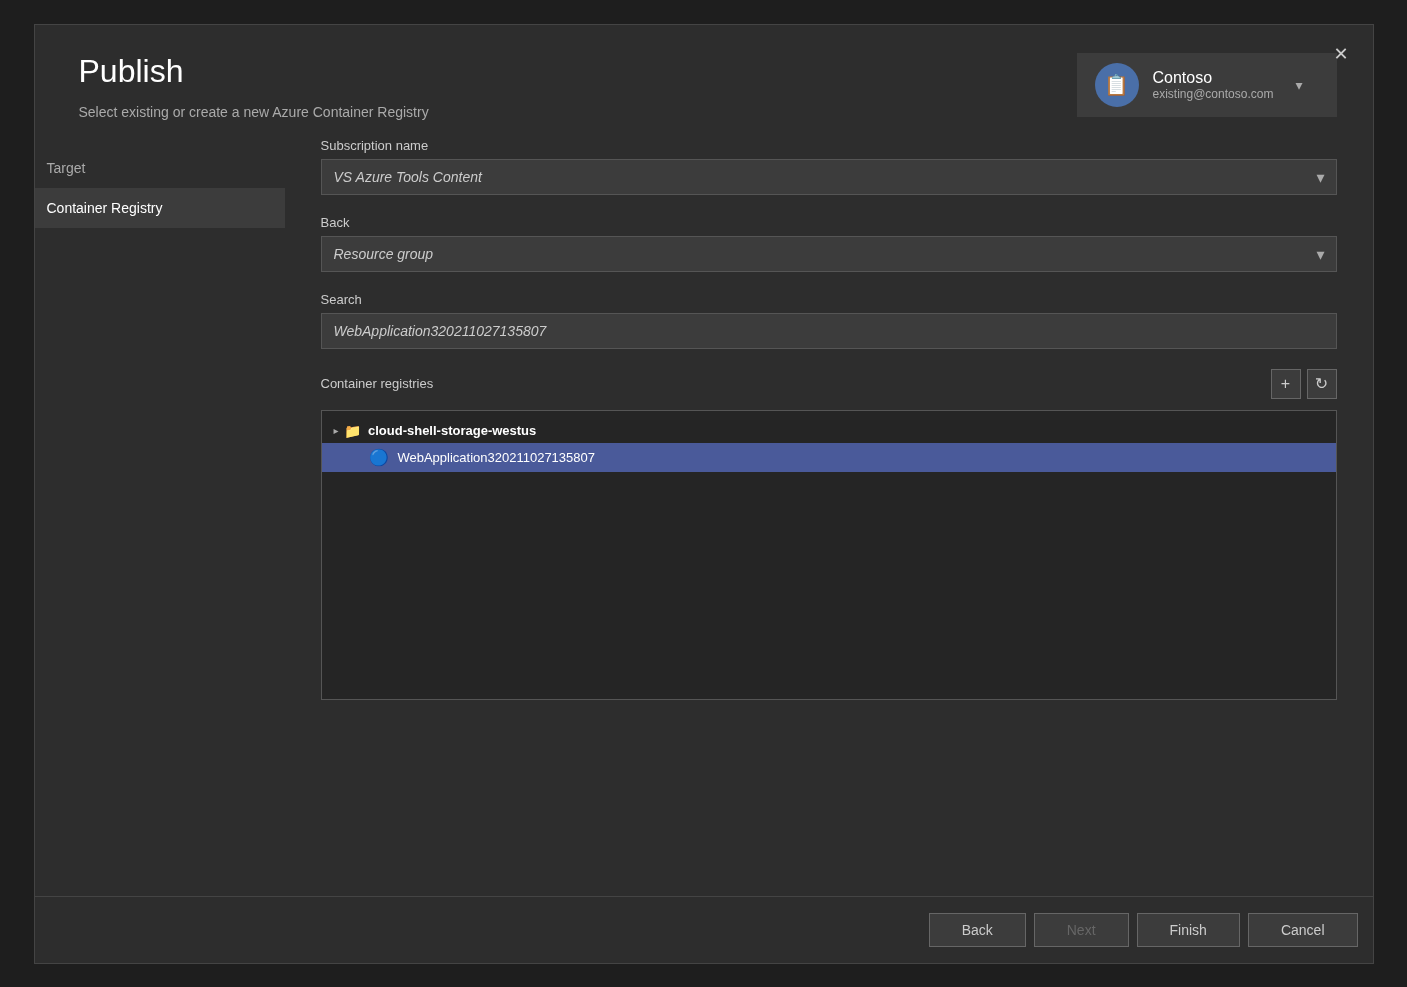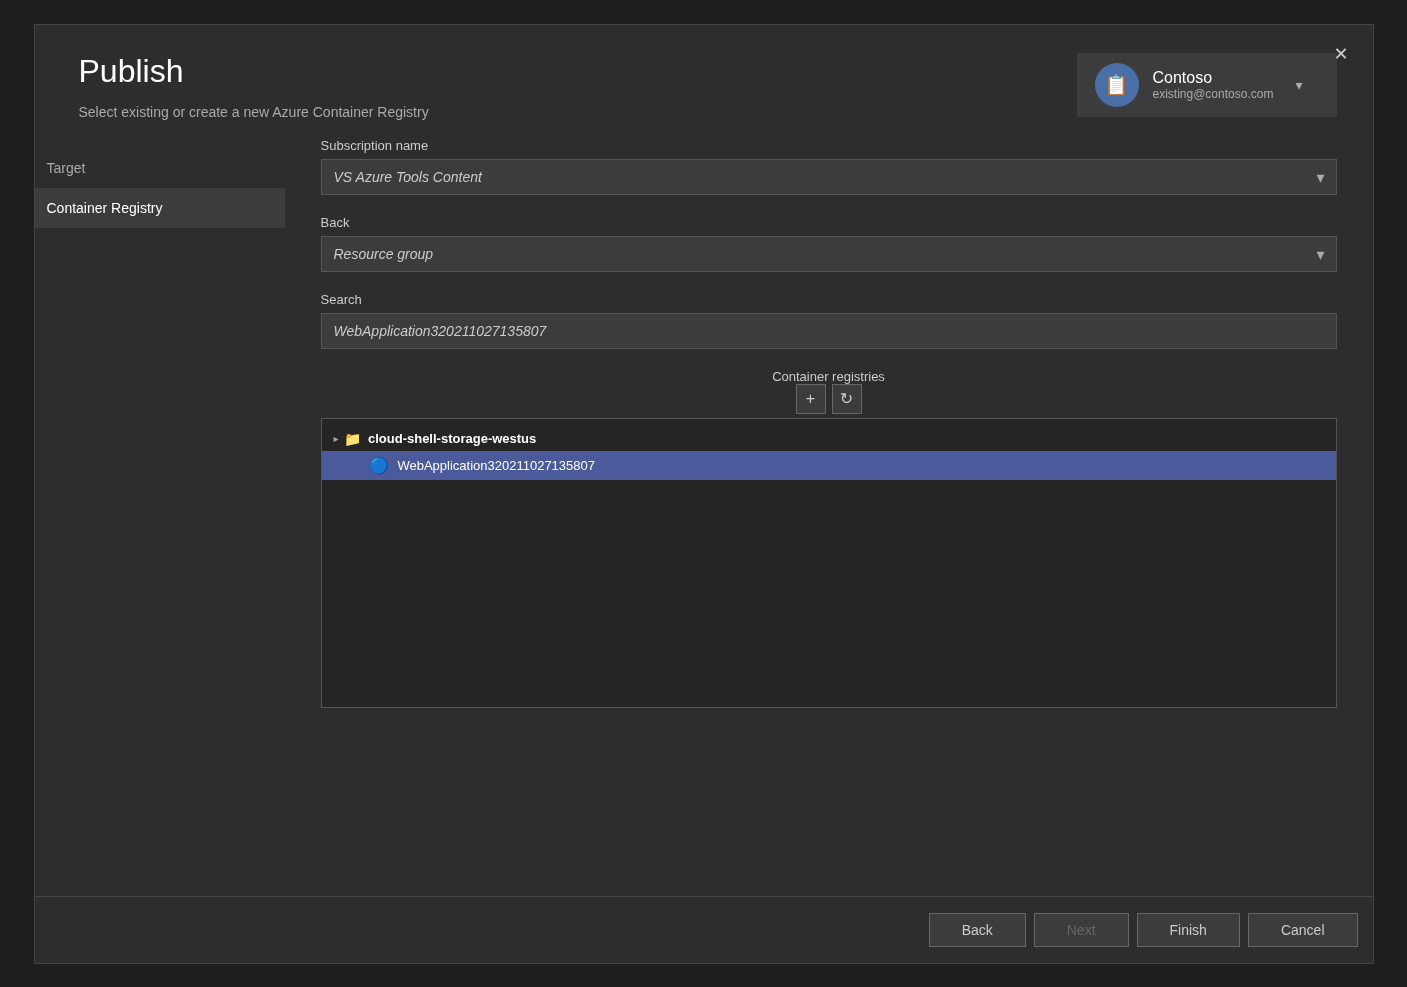--- a/index.html
+++ b/index.html
@@ -140,22 +140,21 @@
       right: 12px;
       top: 50%;
       transform: translateY(-50%);
       color: #aaa;
       pointer-events: none;
     }
     .container-registries-header {
       display: flex;
       align-items: center;
       justify-content: space-between;
-      margin-bottom: 4px;
-      flex-direction: column;
+      margin-bottom: 11px;
     }
     .container-registries-label {
       font-size: 13px;
       color: #cccccc;
     }
     .icon-buttons {
       display: flex;
       gap: 6px;
     }
     .icon-btn {

